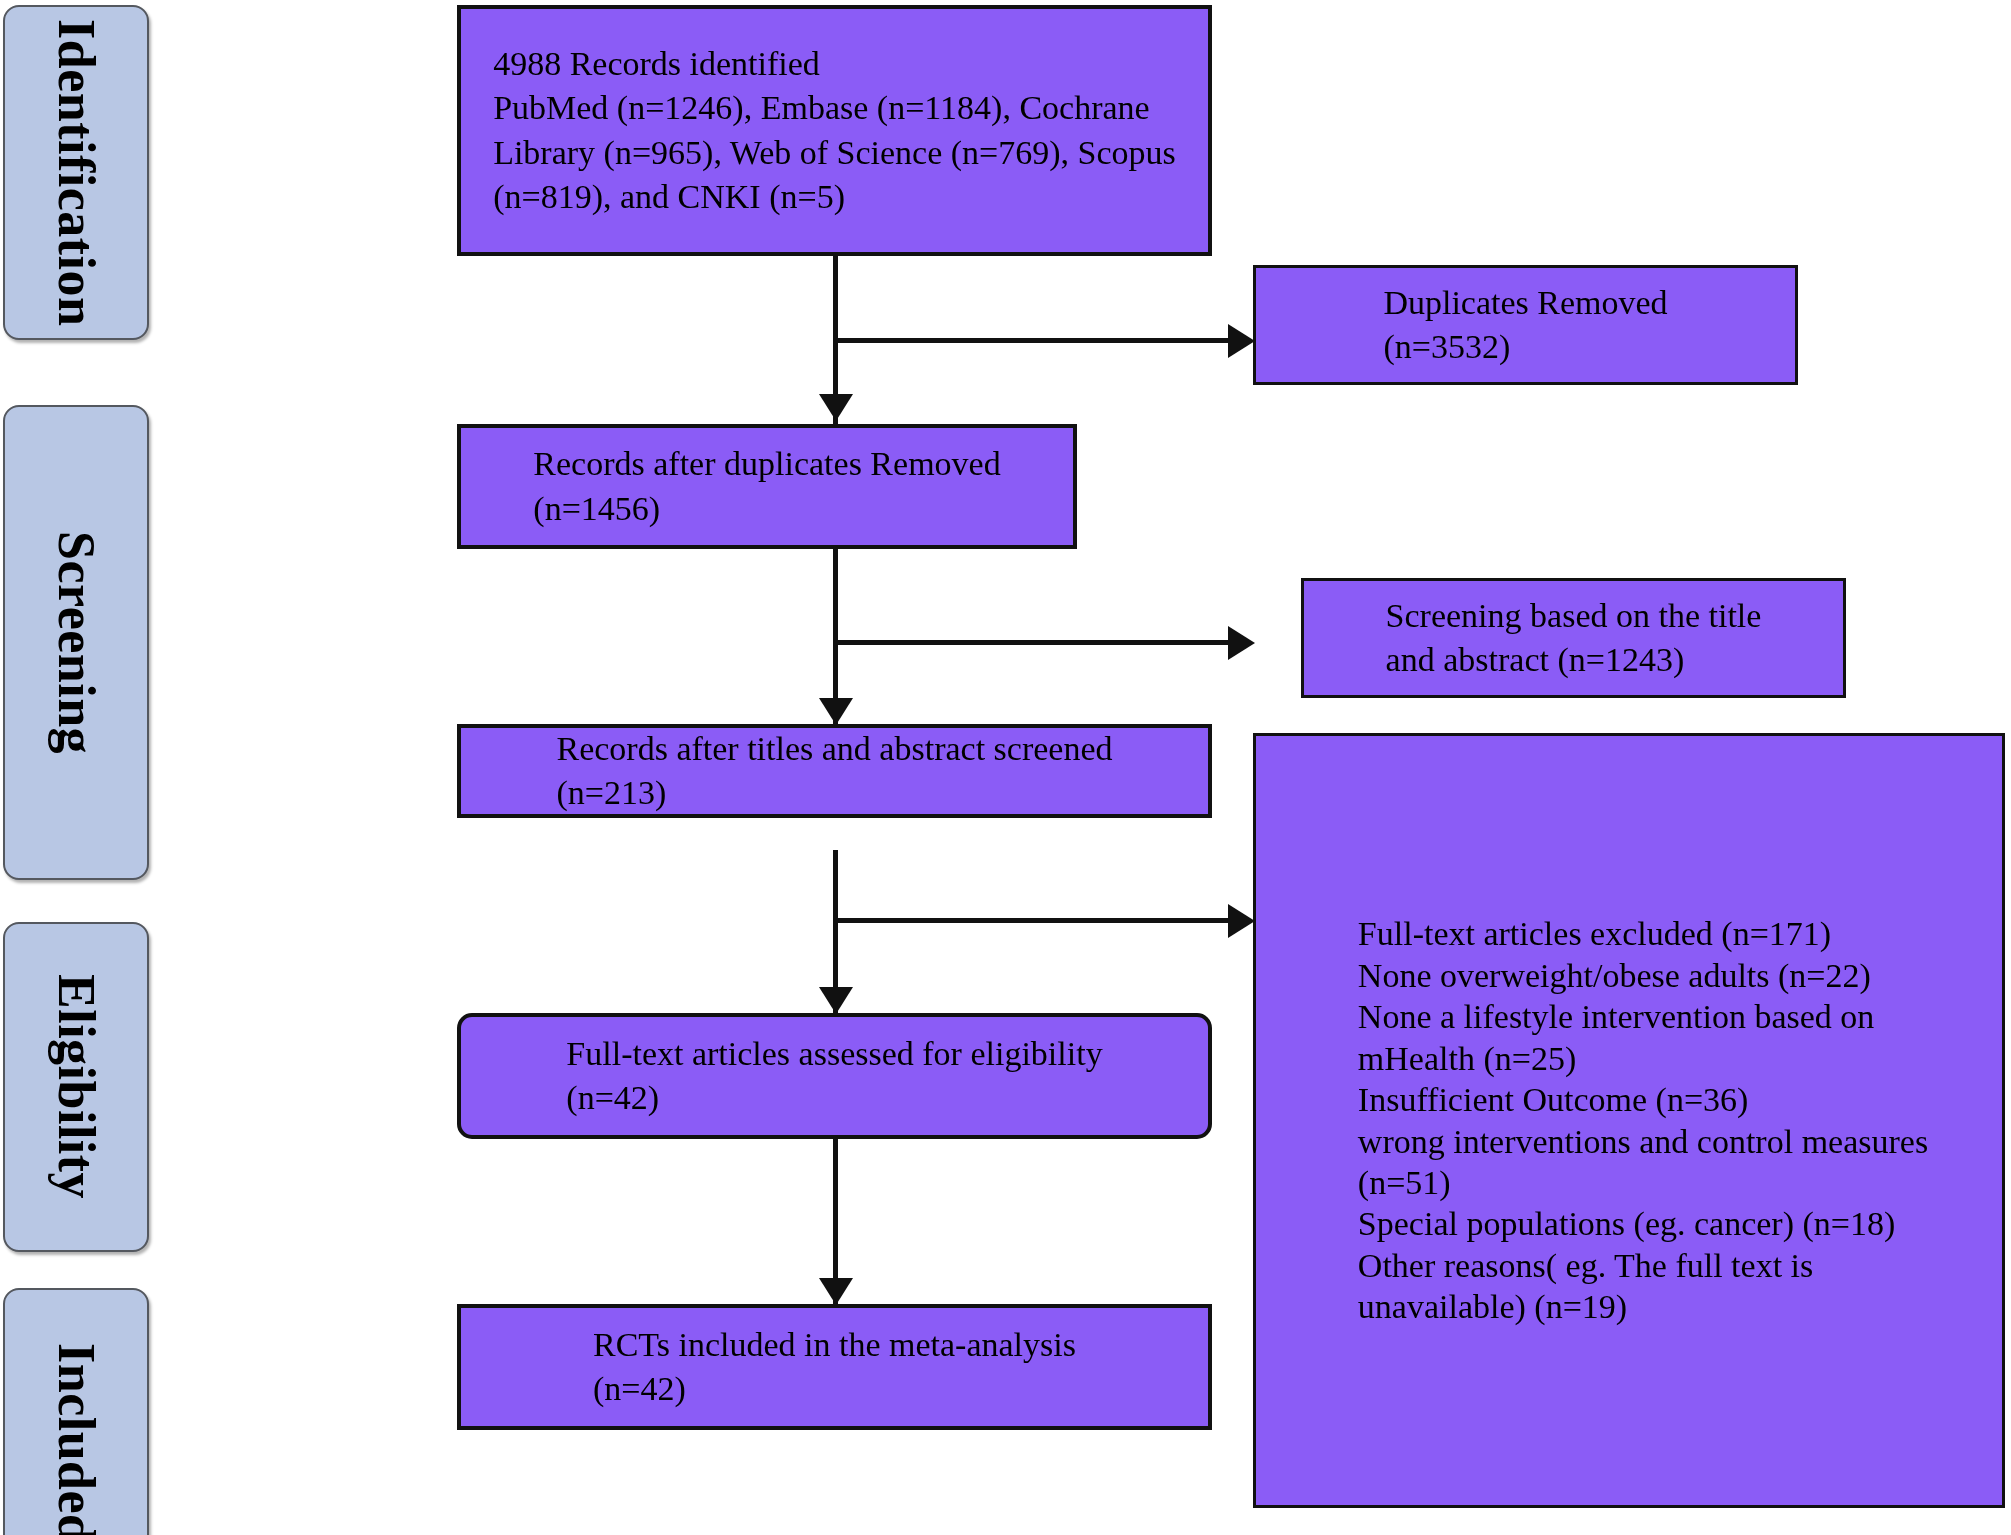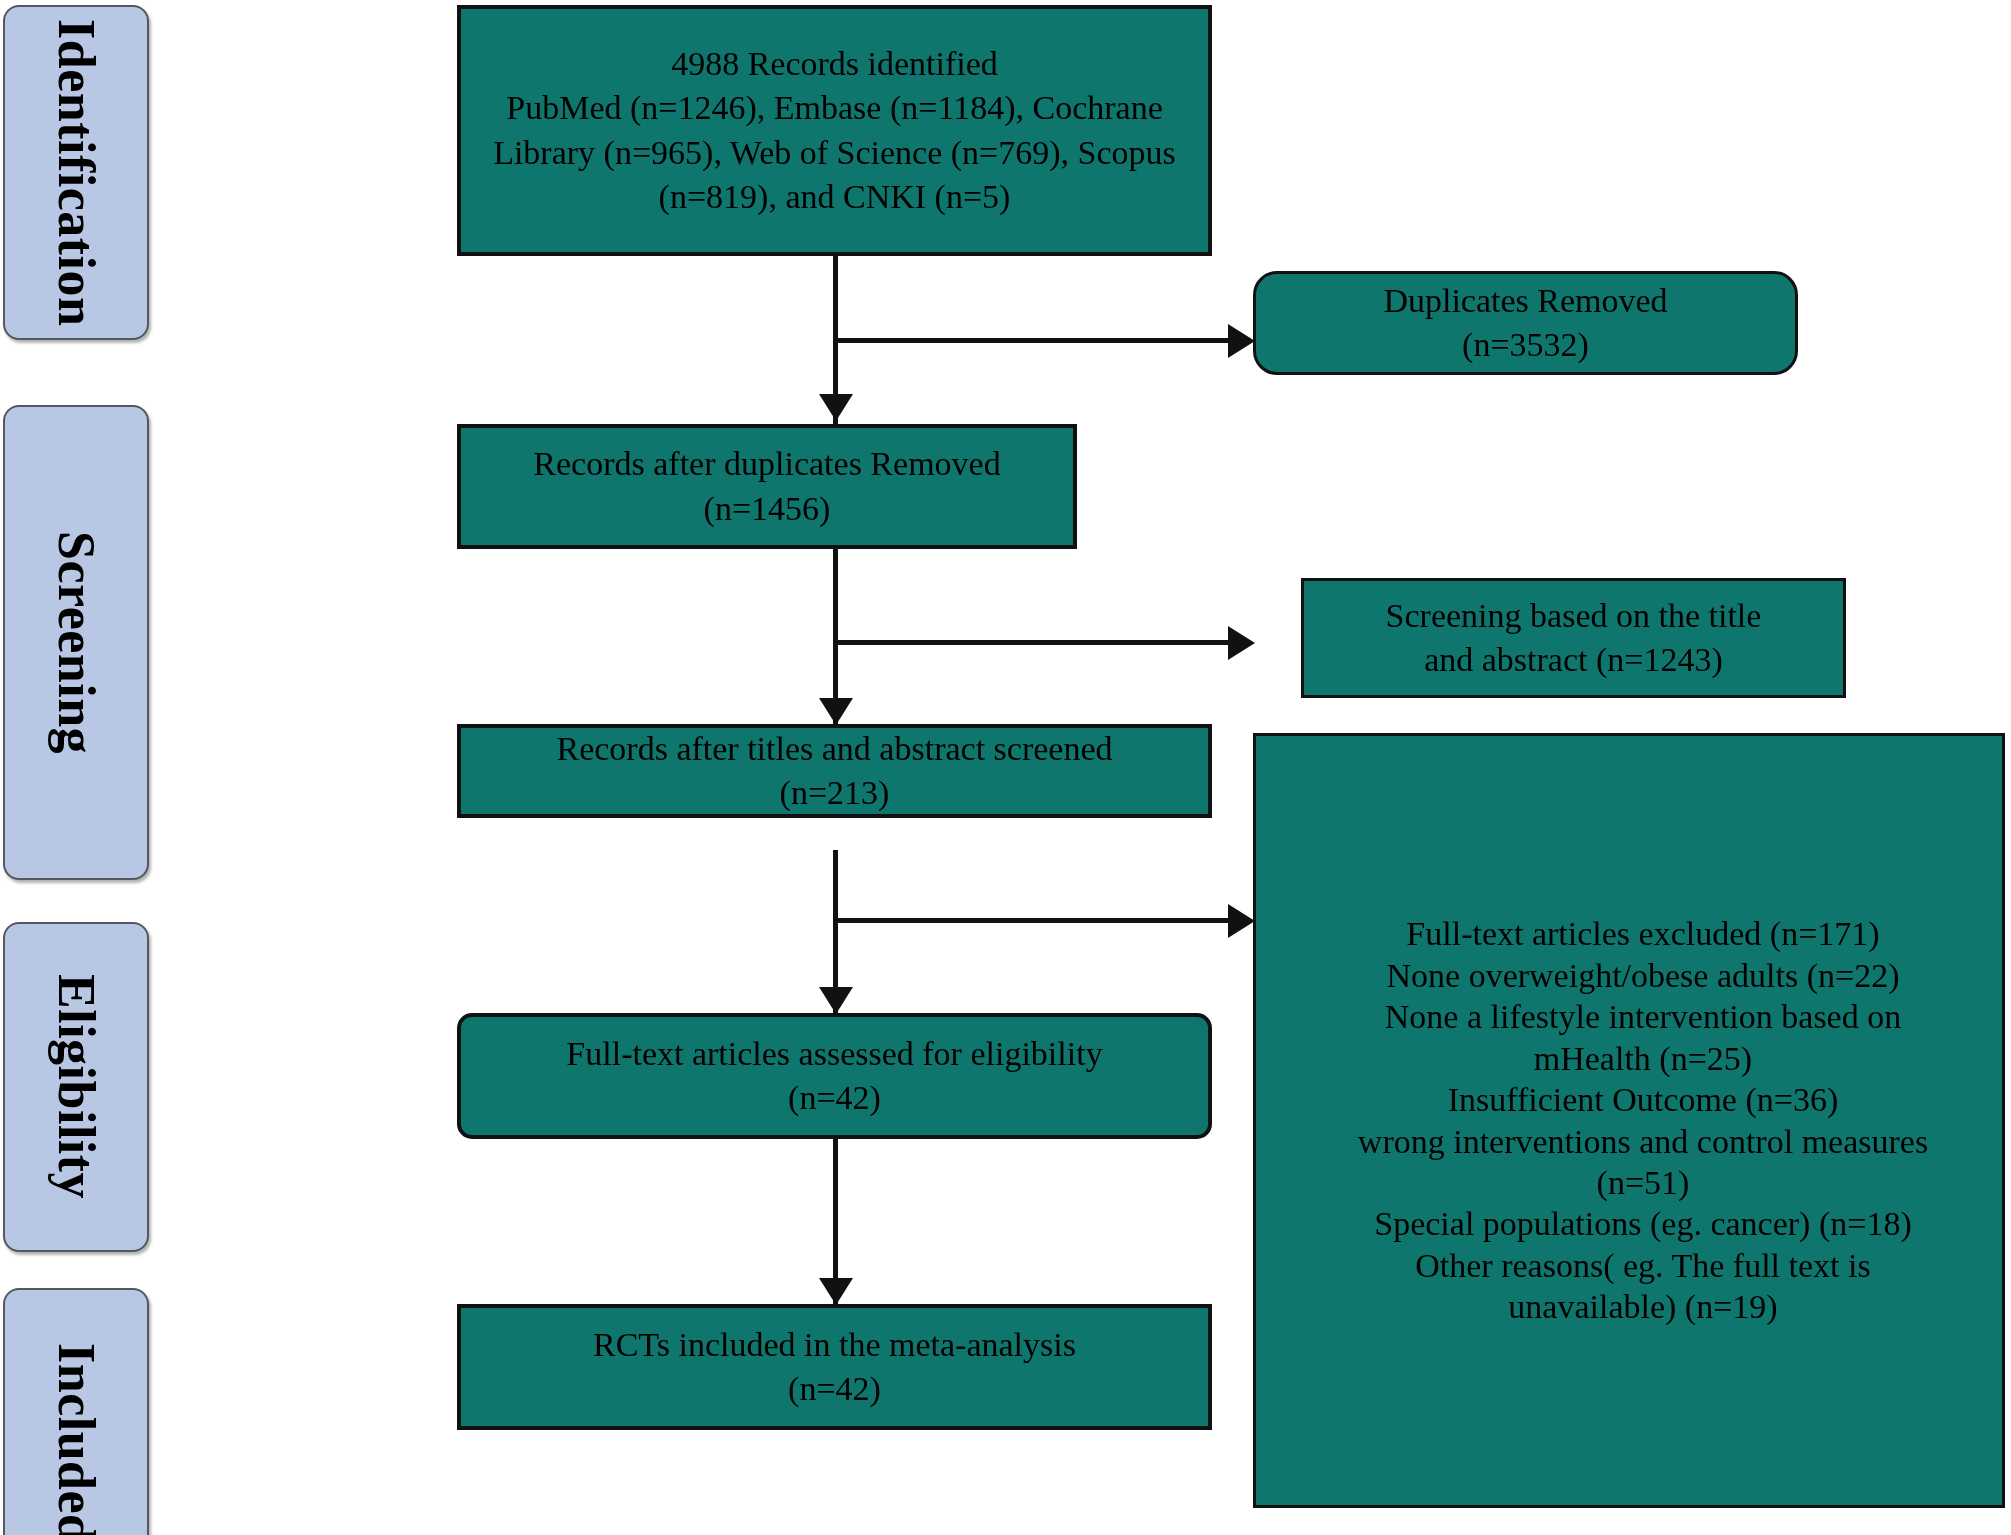--- a/index.html
+++ b/index.html
@@ -42,26 +42,25 @@
     line-height: 1;
     letter-spacing: 0.5px;
     white-space: nowrap;
     color: #000000;
   }
 
   
   .box {
     position: absolute;
     box-sizing: border-box;
-    background: #0f766e;
+    background: #8b5cf6;
     border: 4px solid #111111;
     display: flex;
     align-items: center;
     justify-content: center;
-    text-align: center;
     padding: 6px 14px;
   }
   .box .txt {
     font-size: 34px;
     line-height: 1.30;
     white-space: pre-line;
   }
   .box.thin { border-width: 3px; }
   .box .txt.tight { line-height: 1.22; margin-left: 28px; }
 
@@ -152,21 +151,21 @@
   <div class="box" style="left:457px; top:1013px; width:755px; height:126px;border-radius:15px;">
     <span class="txt">Full-text articles assessed for eligibility
 (n=42)</span>
   </div>
 
   <div class="box" style="left:457px; top:1304px; width:755px; height:126px;">
     <span class="txt">RCTs included in the meta-analysis
 (n=42)</span>
   </div>
 
-  <div class="box thin" style="left:1253px; top:271px; width:545px; height:104px;border-radius:24px;">
+  <div class="box thin" style="left:1253px; top:265px; width:545px; height:120px;">
     <span class="txt">Duplicates Removed
 (n=3532)</span>
   </div>
 
   <div class="box thin" style="left:1253px; top:578px; width:545px; height:120px;margin-left:48px;">
     <span class="txt">Screening based on the title
 and abstract (n=1243)</span>
   </div>
 
   <div class="box thin" style="left:1253px; top:733px; width:752px; height:775px;">

